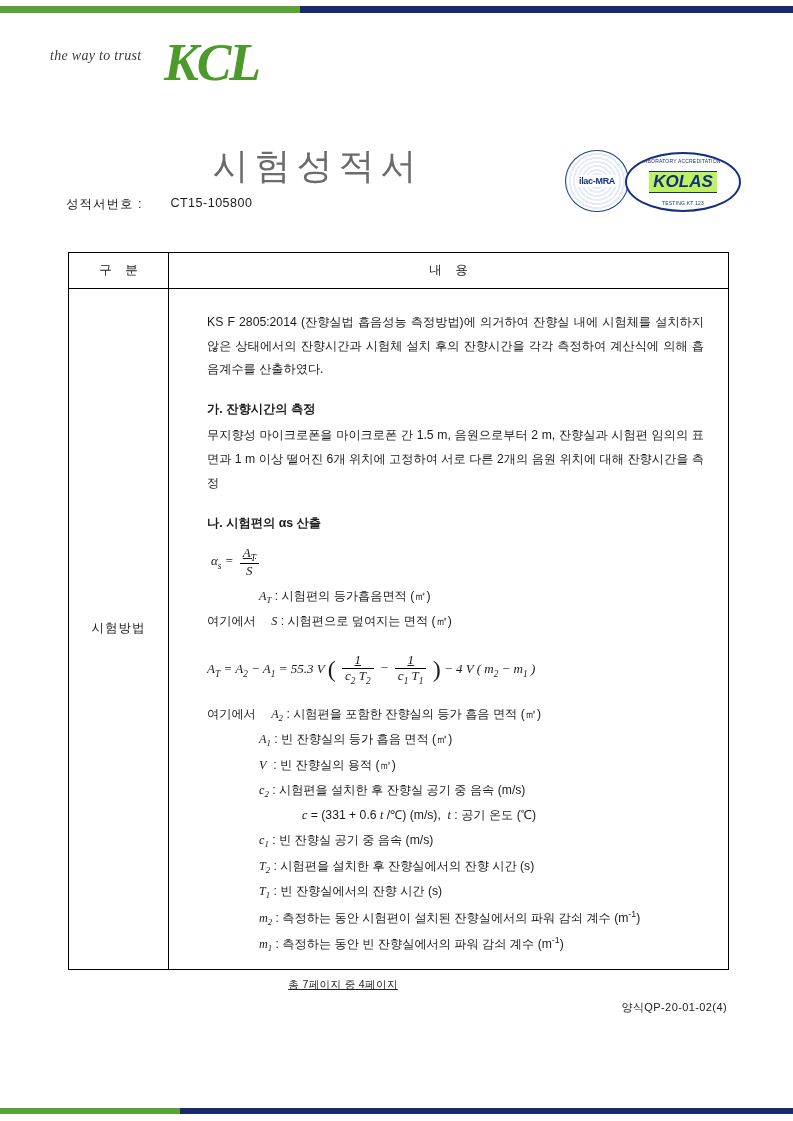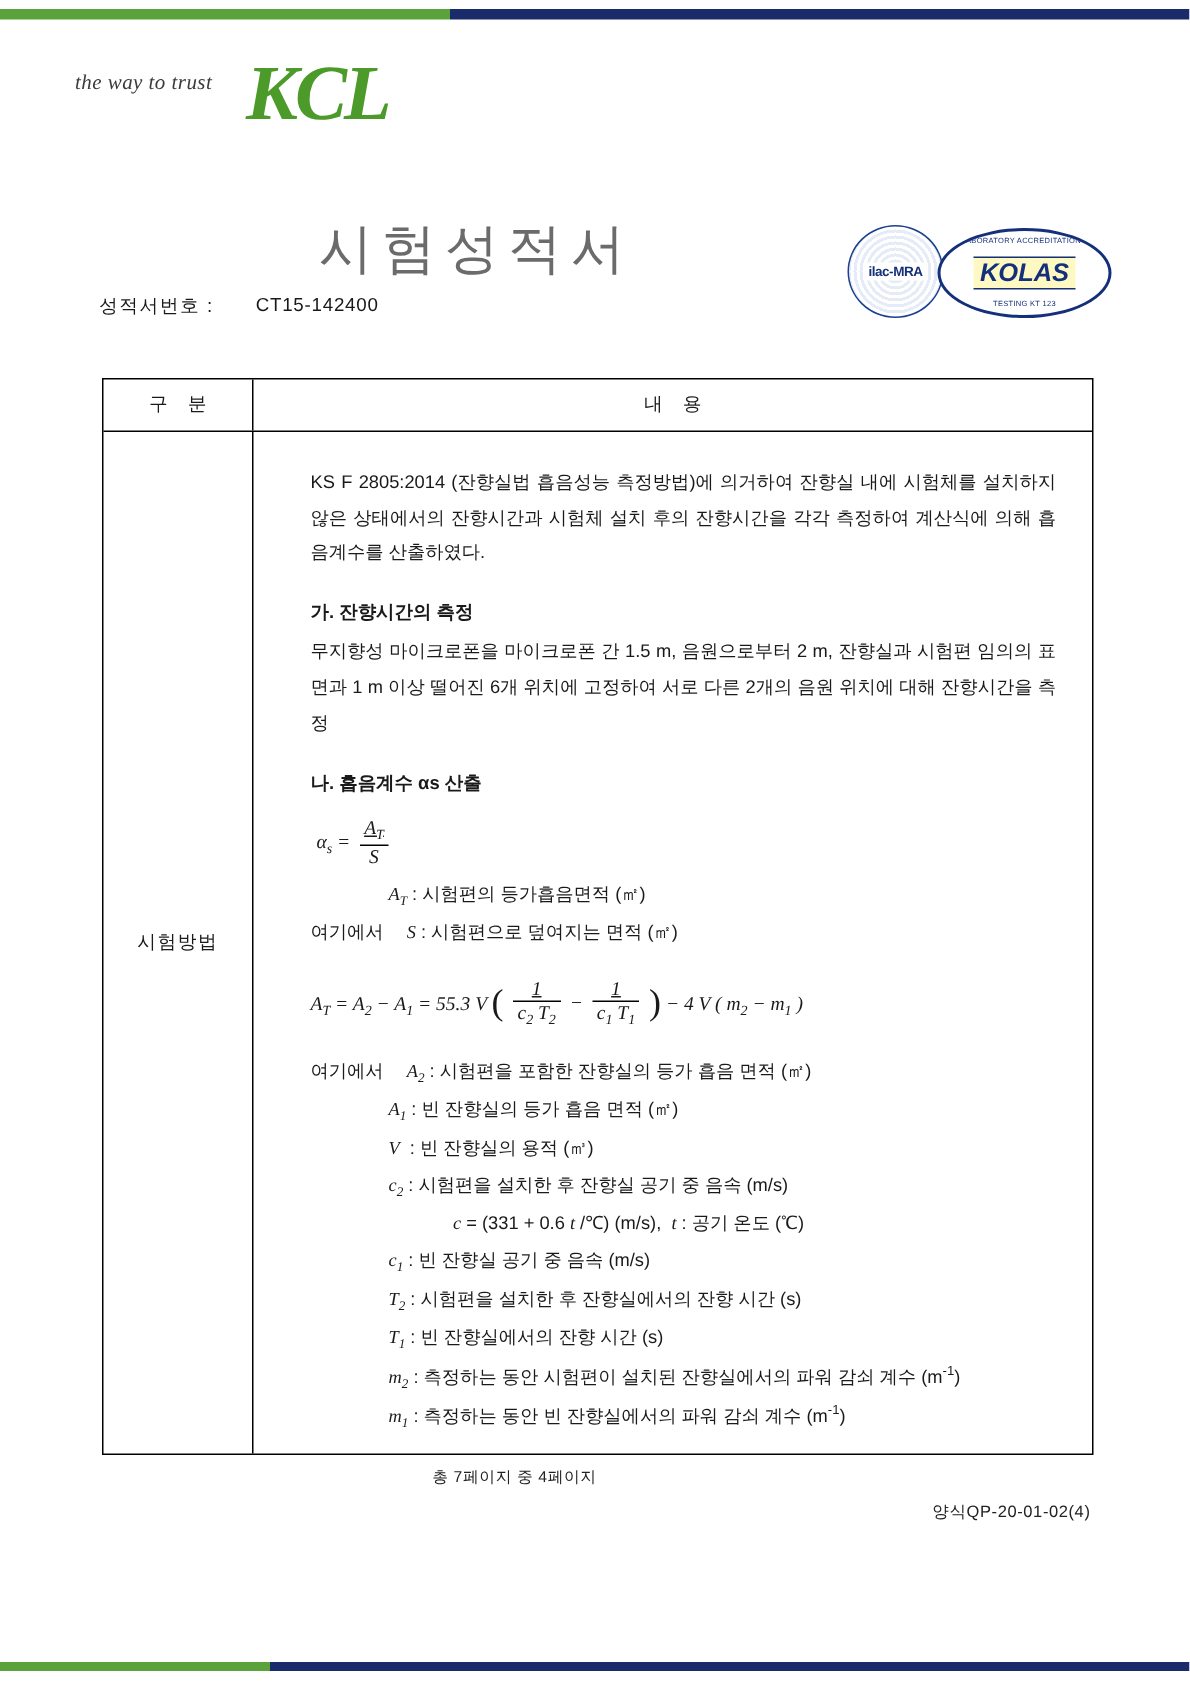--- a/index.html
+++ b/index.html
@@ -125,21 +125,21 @@
     color: #14307a;
     letter-spacing: .2px;
     white-space: nowrap;
   }
   .mark-kolas .ring-text.bottom { top: auto; bottom: 4px; }
   .mark-kolas .kolas-word {
     font-size: 17px;
     font-weight: bold;
     font-style: italic;
     color: #14307a;
-    background: #fef9c3;
+    background: #bef264;
     border-top: 1px solid #14307a;
     border-bottom: 1px solid #14307a;
     padding: 0 4px;
   }
 
   
   .report-no {
     position: absolute;
     top: 196px;
     left: 66px;
@@ -242,20 +242,21 @@
   
   .page-foot {
     position: absolute;
     top: 978px;
     left: 0;
     width: 686px;
     text-align: center;
     font-size: 10.5px;
     color: #222;
     letter-spacing: .4px;
+    text-decoration: underline;
   }
   .form-no {
     position: absolute;
     top: 1000px;
     right: 66px;
     font-size: 11px;
     letter-spacing: .4px;
     color: #222;
   }
 </style>
@@ -280,40 +281,40 @@
   </div>
   <div class="mark-kolas">
     <div class="ring-text">KOREA LABORATORY ACCREDITATION SCHEME</div>
     <div class="kolas-word">KOLAS</div>
     <div class="ring-text bottom">TESTING  KT 123</div>
   </div>
 </div>
 
 <div class="report-no">
   <span class="label">성적서번호 :</span>
-  <span class="value">CT15-142400</span>
+  <span class="value">CT15-105800</span>
 </div>
 
 <div class="main-table">
 
   <div class="thead">
     <div class="th-left">구 분</div>
     <div class="th-right">내 용</div>
   </div>
 
   <div class="tbody">
     <div class="td-left">시험방법</div>
     <div class="td-right">
 
       <p class="para">KS F 2805:2014 (잔향실법 흡음성능 측정방법)에 의거하여 잔향실 내에 시험체를 설치하지 않은 상태에서의 잔향시간과 시험체 설치 후의 잔향시간을 각각 측정하여 계산식에 의해 흡음계수를 산출하였다.</p>
 
       <p class="sec-head">가. 잔향시간의 측정</p>
       <p class="sec-body">무지향성 마이크로폰을 마이크로폰 간 1.5 m, 음원으로부터 2 m, 잔향실과 시험편 임의의 표면과 1 m 이상 떨어진 6개 위치에 고정하여 서로 다른 2개의 음원 위치에 대해 잔향시간을 측정</p>
 
-      <p class="sec-head">나. 흡음계수 αs 산출</p>
+      <p class="sec-head">나. 시험편의 αs 산출</p>
 
       <div class="eq-alpha math">
         <span>α<span class="sub">s</span> =</span>
         <span class="frac">
           <span class="num">A<span class="sub">T</span></span>
           <span class="den">S</span>
         </span>
       </div>
 
       <div class="defline indent2">

